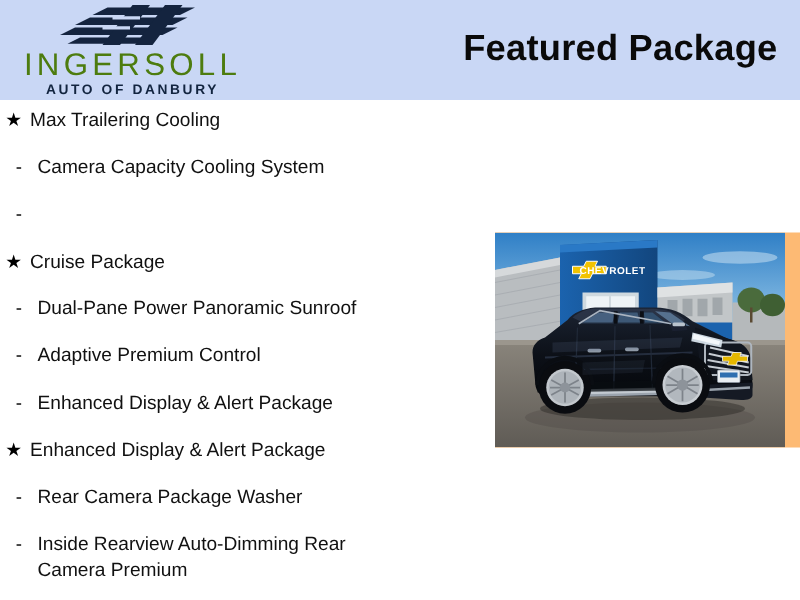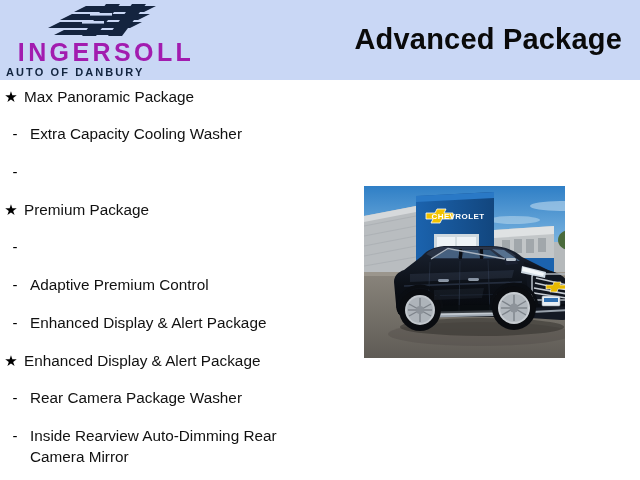--- a/index.html
+++ b/index.html
@@ -40,32 +40,32 @@
     width: 130px;
     height: 34px;
   }
   .logo-wordmark {
     position: absolute;
     left: 0;
     top: 36px;
     width: 200px;
     text-align: center;
     font-size: 25px;
-    font-weight: bold;
+    font-weight: normal;
     letter-spacing: 3.4px;
-    color: #a21caf;
+    color: #4d7c0f;
     line-height: 28px;
     white-space: nowrap;
   }
   .logo-tagline {
     position: absolute;
     left: 0;
     top: 64px;
     width: 200px;
-    text-align: left;
+    text-align: center;
     font-size: 11px;
     font-weight: bold;
     letter-spacing: 2.1px;
     color: #12243f;
     line-height: 12px;
     white-space: nowrap;
   }
 
   
   .header-title {
@@ -116,25 +116,25 @@
     width: 30px;
     flex: 0 0 30px;
   }
   .level-sub .feature-text {
     padding-left: 0;
   }
 
   
   .vehicle-photo {
     position: absolute;
-    left: 364px;
+    left: 396px;
     top: 186px;
-    width: 201px;
+    width: 245px;
     height: 172px;
-    background: #86efac;
+    background: #fdba74;
     overflow: hidden;
   }
   .vehicle-photo svg {
     display: block;
   }
 </style>
 </head>
 <body>
 
 <div class="header-band"></div>
@@ -162,61 +162,62 @@
         <rect x="36" y="18" width="22" height="2.6"></rect>
       </g>
     </svg>
   </div>
 
   <div class="logo-wordmark">INGERSOLL</div>
 
   <div class="logo-tagline">AUTO OF DANBURY</div>
 </div>
 
-<div class="header-title">Advanced Package</div>
+<div class="header-title">Featured Package</div>
 
 <div class="feature-list">
     <div class="feature-row level-main">
       <span class="bullet-star">★</span>
-      <span class="feature-text">Max Panoramic Package</span>
-    </div>
-    <div class="feature-row level-sub">
-      <span class="bullet-star">-</span>
-      <span class="feature-text">Extra Capacity Cooling Washer</span>
+      <span class="feature-text">Max Trailering Cooling</span>
+    </div>
+    <div class="feature-row level-sub">
+      <span class="bullet-star">-</span>
+      <span class="feature-text">Camera Capacity Cooling System</span>
     </div>
     <div class="feature-row level-sub">
       <span class="bullet-star">-</span>
     </div>
     <div class="feature-row level-main">
       <span class="bullet-star">★</span>
-      <span class="feature-text">Premium Package</span>
-    </div>
-    <div class="feature-row level-sub">
-      <span class="bullet-star">-</span>
+      <span class="feature-text">Cruise Package</span>
+    </div>
+    <div class="feature-row level-sub">
+      <span class="bullet-star">-</span>
+      <span class="feature-text">Dual-Pane Power Panoramic Sunroof</span>
     </div>
     <div class="feature-row level-sub">
       <span class="bullet-star">-</span>
       <span class="feature-text">Adaptive Premium Control</span>
     </div>
     <div class="feature-row level-sub">
       <span class="bullet-star">-</span>
       <span class="feature-text">Enhanced Display &amp; Alert Package</span>
     </div>
     <div class="feature-row level-main">
       <span class="bullet-star">★</span>
       <span class="feature-text">Enhanced Display &amp; Alert Package</span>
     </div>
     <div class="feature-row level-sub">
       <span class="bullet-star">-</span>
       <span class="feature-text">Rear Camera Package Washer</span>
     </div>
     <div class="feature-row level-sub">
       <span class="bullet-star">-</span>
       <span class="feature-text">Inside Rearview Auto-Dimming Rear
-Camera Mirror</span>
+Camera Premium</span>
     </div>
   </div>
 
 <div class="vehicle-photo">
   <svg width="232" height="172" viewBox="0 0 232 172" xmlns="http://www.w3.org/2000/svg">
     <defs>
       <linearGradient id="skyGrad" x1="0" y1="0" x2="0" y2="1">
         <stop offset="0%" stop-color="#2f7fc6"></stop>
         <stop offset="100%" stop-color="#8fc2e6"></stop>
       </linearGradient>

